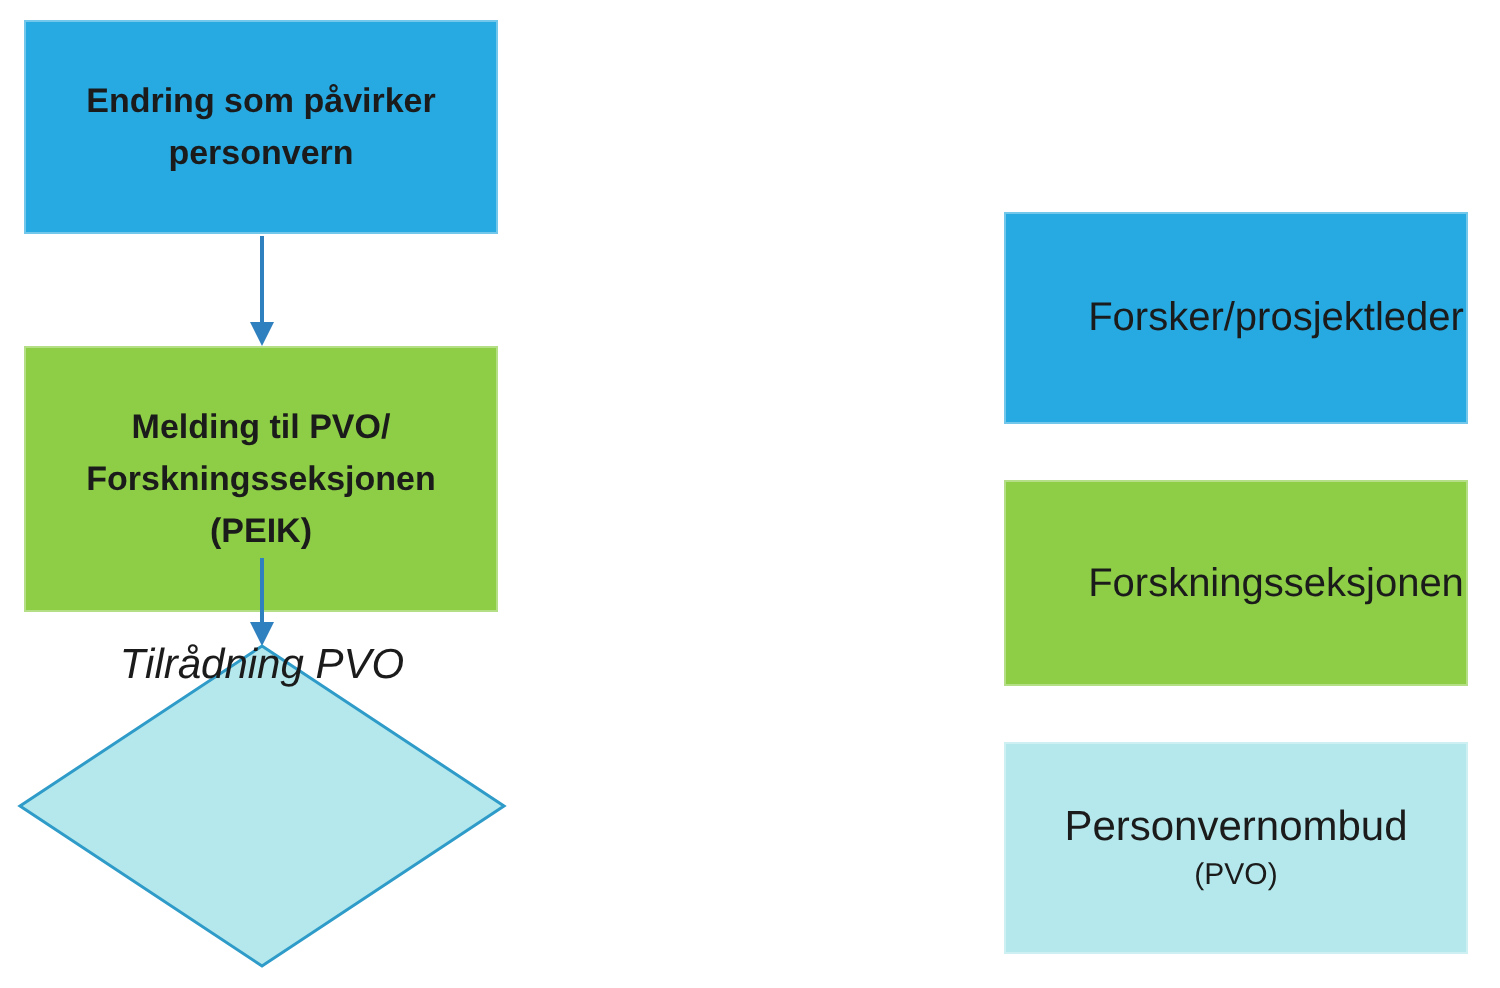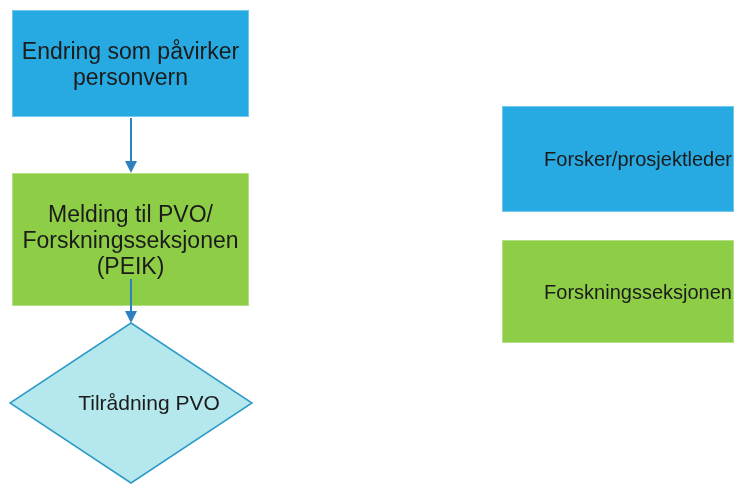--- a/index.html
+++ b/index.html
@@ -25,44 +25,45 @@
   }
   .node {
     position: absolute;
     display: flex;
     align-items: center;
     justify-content: center;
     text-align: center;
     border: 1px solid rgba(255,255,255,0.35);
   }
   .node-label {
-    font-size: 23px;
+    font-size: 17px;
     line-height: 26px;
     white-space: pre-line;
     color: var(--c-text);
+    font-weight: bold;
   }
   .rect-blue  { background: var(--c-blue); }
   .rect-green { background: var(--c-green); }
   .rect-cyan  { background: var(--c-cyan); }
 
   .n-change   { left: 12px;  top: 10px;  width: 237px; height: 107px; }
   .n-melding  { left: 12px;  top: 173px; width: 237px; height: 133px; }
 
   .arrow-svg { position: absolute; overflow: visible; }
   .arrow-1 { left: 123px; top: 118px; width: 16px; height: 56px; }
   .arrow-2 { left: 123px; top: 279px; width: 16px; height: 45px; }
   .arrow-line { stroke: var(--c-arrow); stroke-width: 2; }
   .arrow-head { fill: var(--c-arrow); }
 
   .diamond-wrap { position: absolute; left: 8px; top: 321px; width: 246px; height: 164px; }
   .diamond-svg { position: absolute; left: 0; top: 0; width: 100%; height: 100%; }
   .diamond-shape { fill: var(--c-cyan); stroke: var(--c-diamondBorder); stroke-width: 1.5; }
   .diamond-label-box {
-    position: absolute; left: 18px; top: 0; width: 100%; height: 100%;
-    display: flex; align-items: center; justify-content: center;
+    position: absolute; left: 0; top: 0; width: 100%; height: 100%;
+    display: flex; align-items: flex-start; justify-content: center; font-style: italic;
   }
   .diamond-label { font-size: 21px; color: var(--c-text); }
 
   .legend-box {
     position: absolute;
     left: 502px;
     width: 232px;
     display: flex;
     flex-direction: column;
     align-items: center;
@@ -112,14 +113,18 @@
   </div>
 
   <div class="node legend-box rect-blue l-forsker">
     <div class="legend-label">Forsker/prosjektleder</div>
   </div>
 
   <div class="node legend-box rect-green l-seksjon">
     <div class="legend-label">Forskningsseksjonen</div>
   </div>
 
+  <div class="node legend-box rect-cyan l-ombud">
+    <div class="legend-label-lg">Personvernombud</div>
+    <div class="legend-sublabel">(PVO)</div>
+  </div>
 
 </div>
 
 </body></html>

